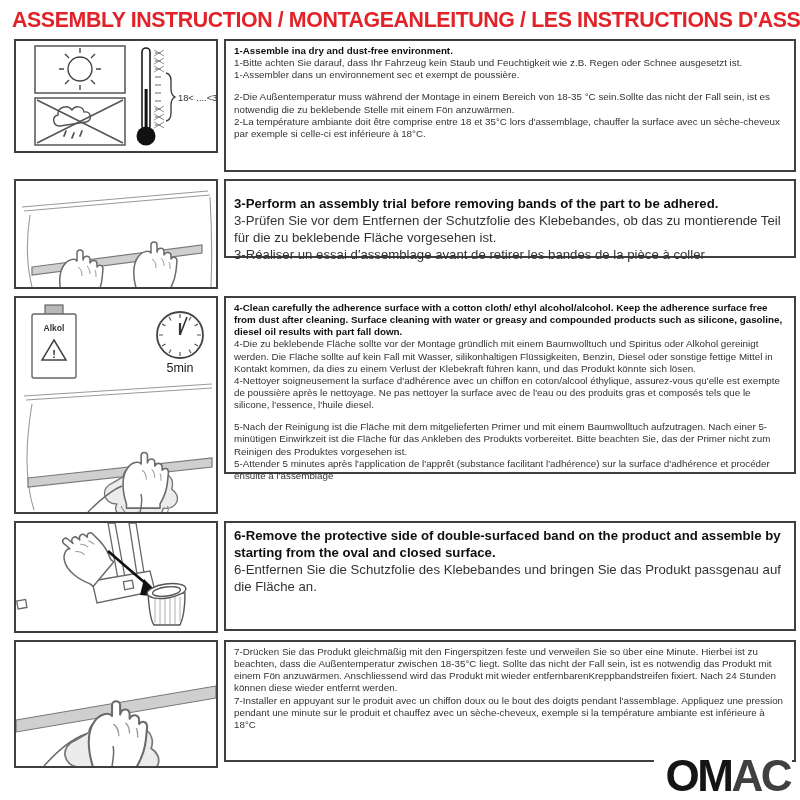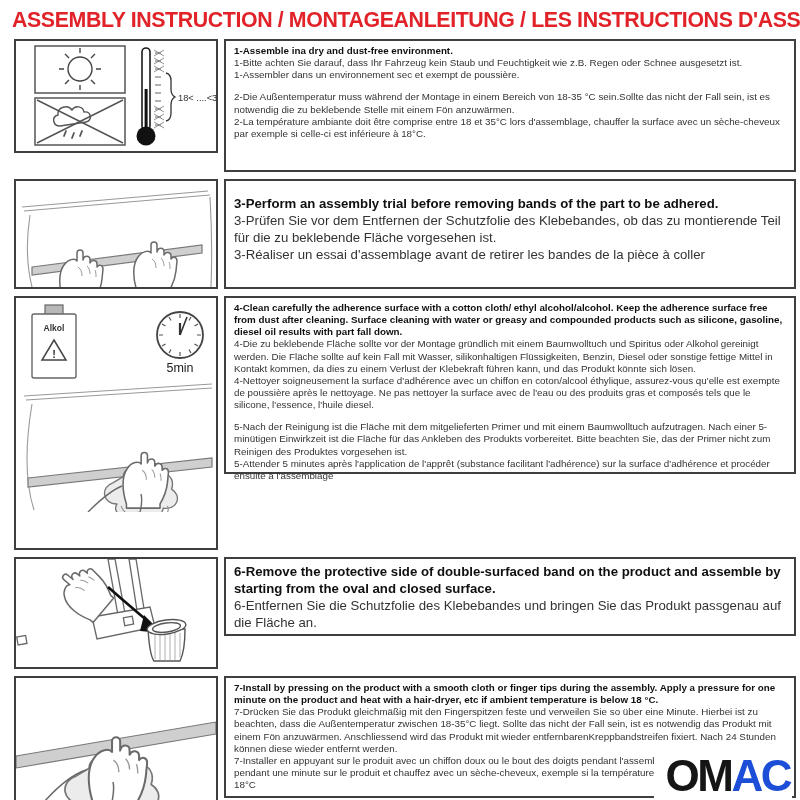--- a/index.html
+++ b/index.html
@@ -22,21 +22,21 @@
   .big p{font-size:13.2px;line-height:1.3;}
   .pt{padding-top:14px;}
   svg{display:block;}
   svg text{font-family:"Liberation Sans",sans-serif;}
   .logo{
     position:absolute;right:8px;bottom:2px;background:#fff;
     padding:2px 2px 0 12px;font-size:44px;font-weight:700;letter-spacing:-2.5px;line-height:1;
     font-family:"Liberation Sans",sans-serif;
   }
   .logo .k{color:#151515;}
-  .logo .r{color:#1d4ed8;}
+  .logo .r{color:#404040;}
 </style>
 </head>
 <body>
 
 <svg width="0" height="0" style="position:absolute" aria-hidden="true">
   <defs>
     <g id="hand-up">
       <path d="M-11,38 C-15,26 -16,12 -10,4 C-6,-2 1,-3 3,0 L3,-8 C3,-12 9,-12 9,-8 L9,-1 C10,-6 16,-6 16,-1 L16,2 C18,-2 23,-1 23,3 L23,6 C25,3 29,4 29,8 L28,18 C27,27 24,33 21,38 L21,42 L-11,42 Z" fill="#ffffff" stroke="#6a6a6a" stroke-width="1.5" stroke-linejoin="round"></path>
       <path d="M4,6 C7,8 8,11 8,15 M13,5 C15,7 16,10 16,13 M21,9 C22,11 22,14 22,16" fill="none" stroke="#9a9a9a" stroke-width="1"></path>
     </g>
@@ -93,29 +93,29 @@
         <g stroke="#999" stroke-width="1.1" fill="none">
           <path d="M6,26 L192,10 M8,30 L194,14"></path>
           <path d="M14,34 C10,60 11,86 16,106"></path>
           <path d="M194,16 C196,50 196,80 195,106"></path>
         </g>
         <polygon points="16,86 186,64 186,72 16,94" fill="#cfcfcf" stroke="#787878" stroke-width="1.2"></polygon>
         <use href="#hand-up" transform="translate(58,80)"></use>
         <use href="#hand-up" transform="translate(132,72)"></use>
       </svg>
     </div>
-    <div class="cell txt big pt" style="height:110px">
+    <div class="cell txt big pt" style="height:79px">
       <p class="b">3-Perform an assembly trial before removing bands of the part to be adhered.</p>
       <p>3-Prüfen Sie vor dem Entfernen der Schutzfolie des Klebebandes, ob das zu montierende Teil für die zu beklebende Fläche vorgesehen ist.</p>
       <p>3-Réaliser un essai d'assemblage avant de retirer les bandes de la pièce à coller</p>
     </div>
   </div>
 
   <div class="row">
-    <div class="cell illus" style="height:254px">
+    <div class="cell illus" style="height:218px">
       <svg width="200" height="214" viewBox="0 0 200 214">
         <g>
           <rect x="29" y="7" width="18" height="10" fill="#b8b8b8" stroke="#666" stroke-width="1.2"></rect>
           <rect x="16" y="16" width="44" height="64" rx="2" fill="#fff" stroke="#666" stroke-width="1.4"></rect>
           <text x="38" y="33" text-anchor="middle" font-size="8.5" font-weight="bold" fill="#333">Alkol</text>
           <path d="M38,42 L50,62 L26,62 Z" fill="none" stroke="#444" stroke-width="1.5"></path>
           <text x="38" y="60" text-anchor="middle" font-size="11" font-weight="bold" fill="#333">!</text>
         </g>
         <g>
           <circle cx="164" cy="37" r="23" fill="#fff" stroke="#444" stroke-width="1.8"></circle>
@@ -163,36 +163,35 @@
         <g fill="#ffffff" stroke="#555" stroke-width="1.4">
           <path d="M132,70 C133,86 135,98 138,102 L164,102 C167,96 169,84 169,70 Z"></path>
           <g stroke="#999" stroke-width="0.8">
             <path d="M139,74 v26 M144,74 v27 M149,74 v28 M154,74 v28 M159,74 v27 M164,74 v24"></path>
           </g>
           <ellipse cx="150.5" cy="68" rx="19.5" ry="7" transform="rotate(-8 150.5 68)"></ellipse>
           <ellipse cx="150.5" cy="68.5" rx="14" ry="4.5" transform="rotate(-8 150.5 68.5)" fill="none"></ellipse>
         </g>
       </svg>
     </div>
-    <div class="cell txt big" style="height:79px">
+    <div class="cell txt big" style="height:110px">
       <p class="b">6-Remove the protective side of double-surfaced band on the product and assemble by starting from the oval and closed surface.</p>
       <p>6-Entfernen Sie die Schutzfolie des Klebebandes und bringen Sie das Produkt passgenau auf die Fläche an.</p>
     </div>
   </div>
 
   <div class="row">
     <div class="cell illus" style="height:128px">
       <svg width="200" height="124" viewBox="0 0 200 124">
         <polygon points="0,78 200,44 200,56 0,90" fill="#cfcfcf" stroke="#787878" stroke-width="1.2"></polygon>
         <use href="#hand-cloth" transform="translate(92,74) scale(1.35)"></use>
         <path d="M28,124 C44,106 58,96 70,92 M96,124 C98,114 98,108 97,104" stroke="#6a6a6a" stroke-width="1.5" fill="none"></path>
       </svg>
     </div>
     <div class="cell txt" style="height:122px">
-      <p class="b">7-Install by pressing on the product with a smooth cloth or finger tips during the assembly. Apply a pressure for one minute on the product and heat with a hair-dryer, etc if ambient temperature is below 18 °C.</p>
       <p>7-Drücken Sie das Produkt gleichmäßig mit den Fingerspitzen feste und verweilen Sie so über eine Minute. Hierbei ist zu beachten, dass die Außentemperatur zwischen 18-35°C liegt. Sollte das nicht der Fall sein, ist es notwendig das Produkt mit einem Fön anzuwärmen. Anschliessend wird das Produkt mit wieder entfernbarenKreppbandstreifen fixiert. Nach 24 Stunden können diese wieder entfernt werden.</p>
       <p>7-Installer en appuyant sur le produit avec un chiffon doux ou le bout des doigts pendant l'assemblage. Appliquez une pression pendant une minute sur le produit et chauffez avec un sèche-cheveux, exemple si la température ambiante est inférieure à 18°C</p>
     </div>
   </div>
 
 </div>
 
 <div class="logo">
   <span class="k">OM</span><span class="r">AC</span>
 </div>

